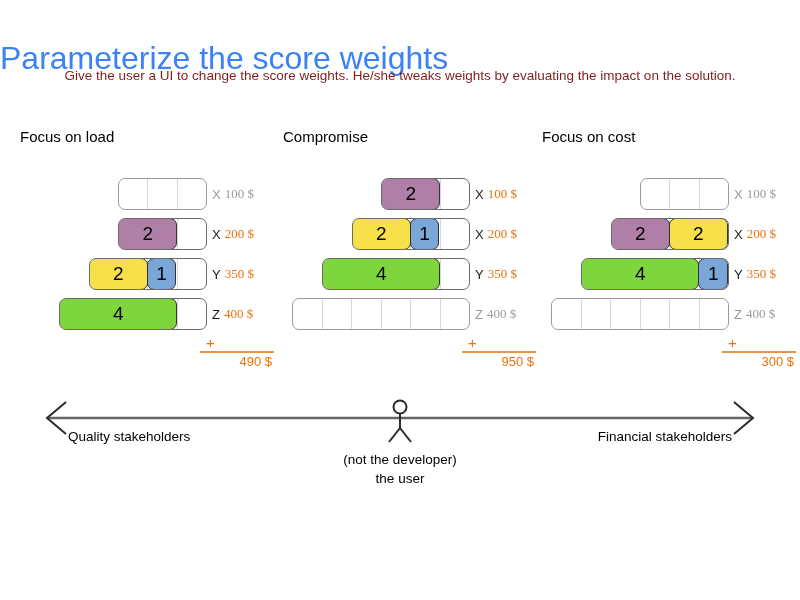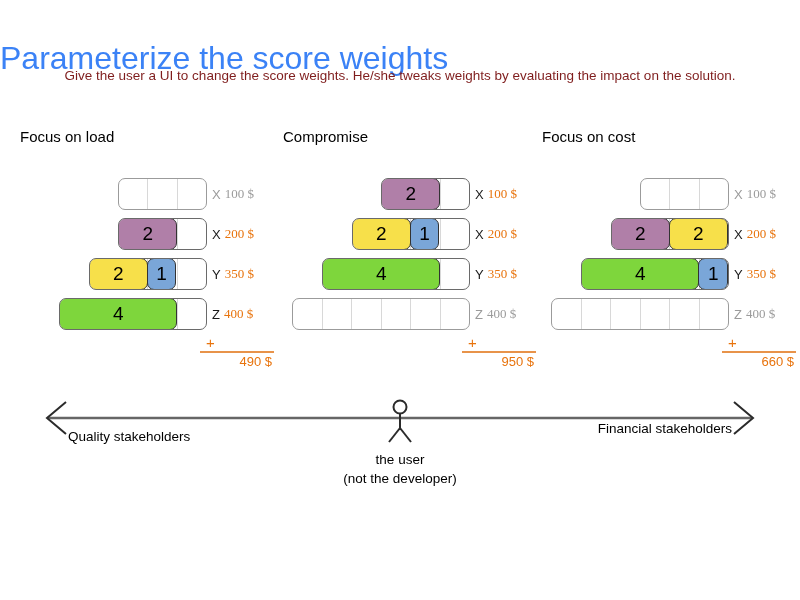--- a/index.html
+++ b/index.html
@@ -143,21 +143,21 @@
     width: 800px;
     height: 120px;
   }
   .spec-label {
     position: absolute;
     font-size: 13.5px;
     color: #000;
     white-space: nowrap;
   }
   #spec-left  { left: 68px;  top: 33px; }
-  #spec-right { right: 68px; top: 25px; }
+  #spec-right { right: 68px; top: 33px; }
   #user-caption {
     position: absolute;
     left: 300px;
     top: 54px;
     width: 200px;
     text-align: center;
     font-size: 13.5px;
     line-height: 19px;
     color: #000;
   }
@@ -358,36 +358,36 @@
           <div class="slot"></div>
         </div>
       </div>
       <div class="rowlabel muted" style="top: 170px; left: 734px;">
         <span class="letter">Z</span>
         <span class="amount">400 $</span>
       </div>
       <div class="sum" style="top: 208px; left: 722px;">
         <div class="plus">+</div>
         <div class="rule"></div>
-        <div class="total">660 $</div>
+        <div class="total">300 $</div>
       </div>
     </div>
   </div>
 
 <div id="spectrum">
   <svg width="800" height="120" viewBox="0 0 800 120">
     <line x1="48" y1="22" x2="752" y2="22" stroke="#666666" stroke-width="2.6"></line>
     <polyline points="66,6 47,22 66,38" fill="none" stroke="#2b2b2b" stroke-width="2"></polyline>
     <polyline points="734,6 753,22 734,38" fill="none" stroke="#2b2b2b" stroke-width="2"></polyline>
     <g>
       <circle cx="400" cy="11" r="6.5" fill="#ffffff" stroke="#2b2b2b" stroke-width="2"></circle>
       <line x1="400" y1="17" x2="400" y2="34" stroke="#2b2b2b" stroke-width="2"></line>
       <line x1="400" y1="32" x2="389" y2="46" stroke="#2b2b2b" stroke-width="2"></line>
       <line x1="400" y1="32" x2="411" y2="46" stroke="#2b2b2b" stroke-width="2"></line>
     </g>
   </svg>
   <div class="spec-label" id="spec-left">Quality stakeholders</div>
   <div class="spec-label" id="spec-right">Financial stakeholders</div>
   <div id="user-caption">
+    <div>(not the developer)</div>
     <div>the user</div>
-    <div>(not the developer)</div>
   </div>
 </div>
 
 </body></html>

